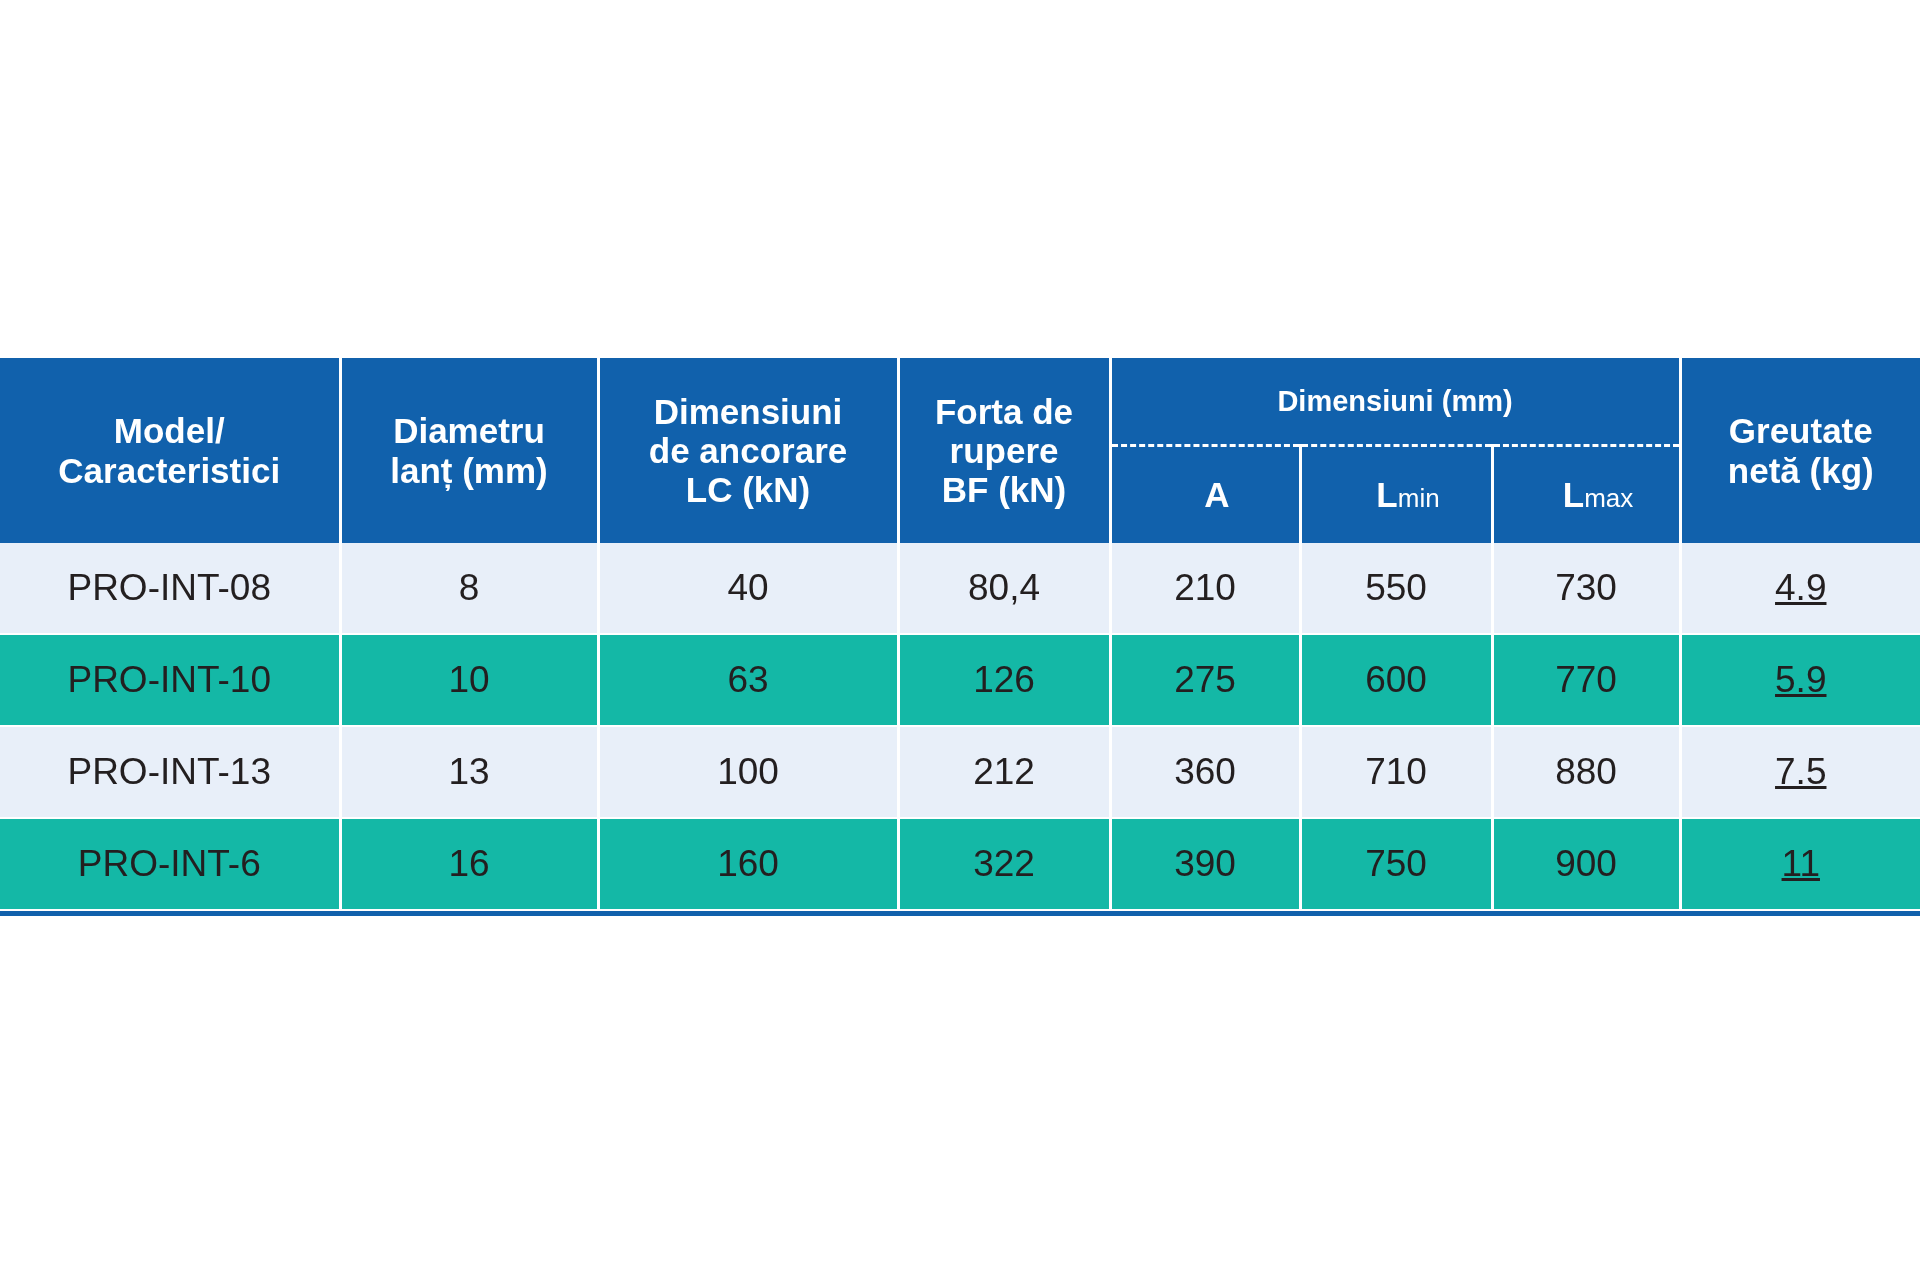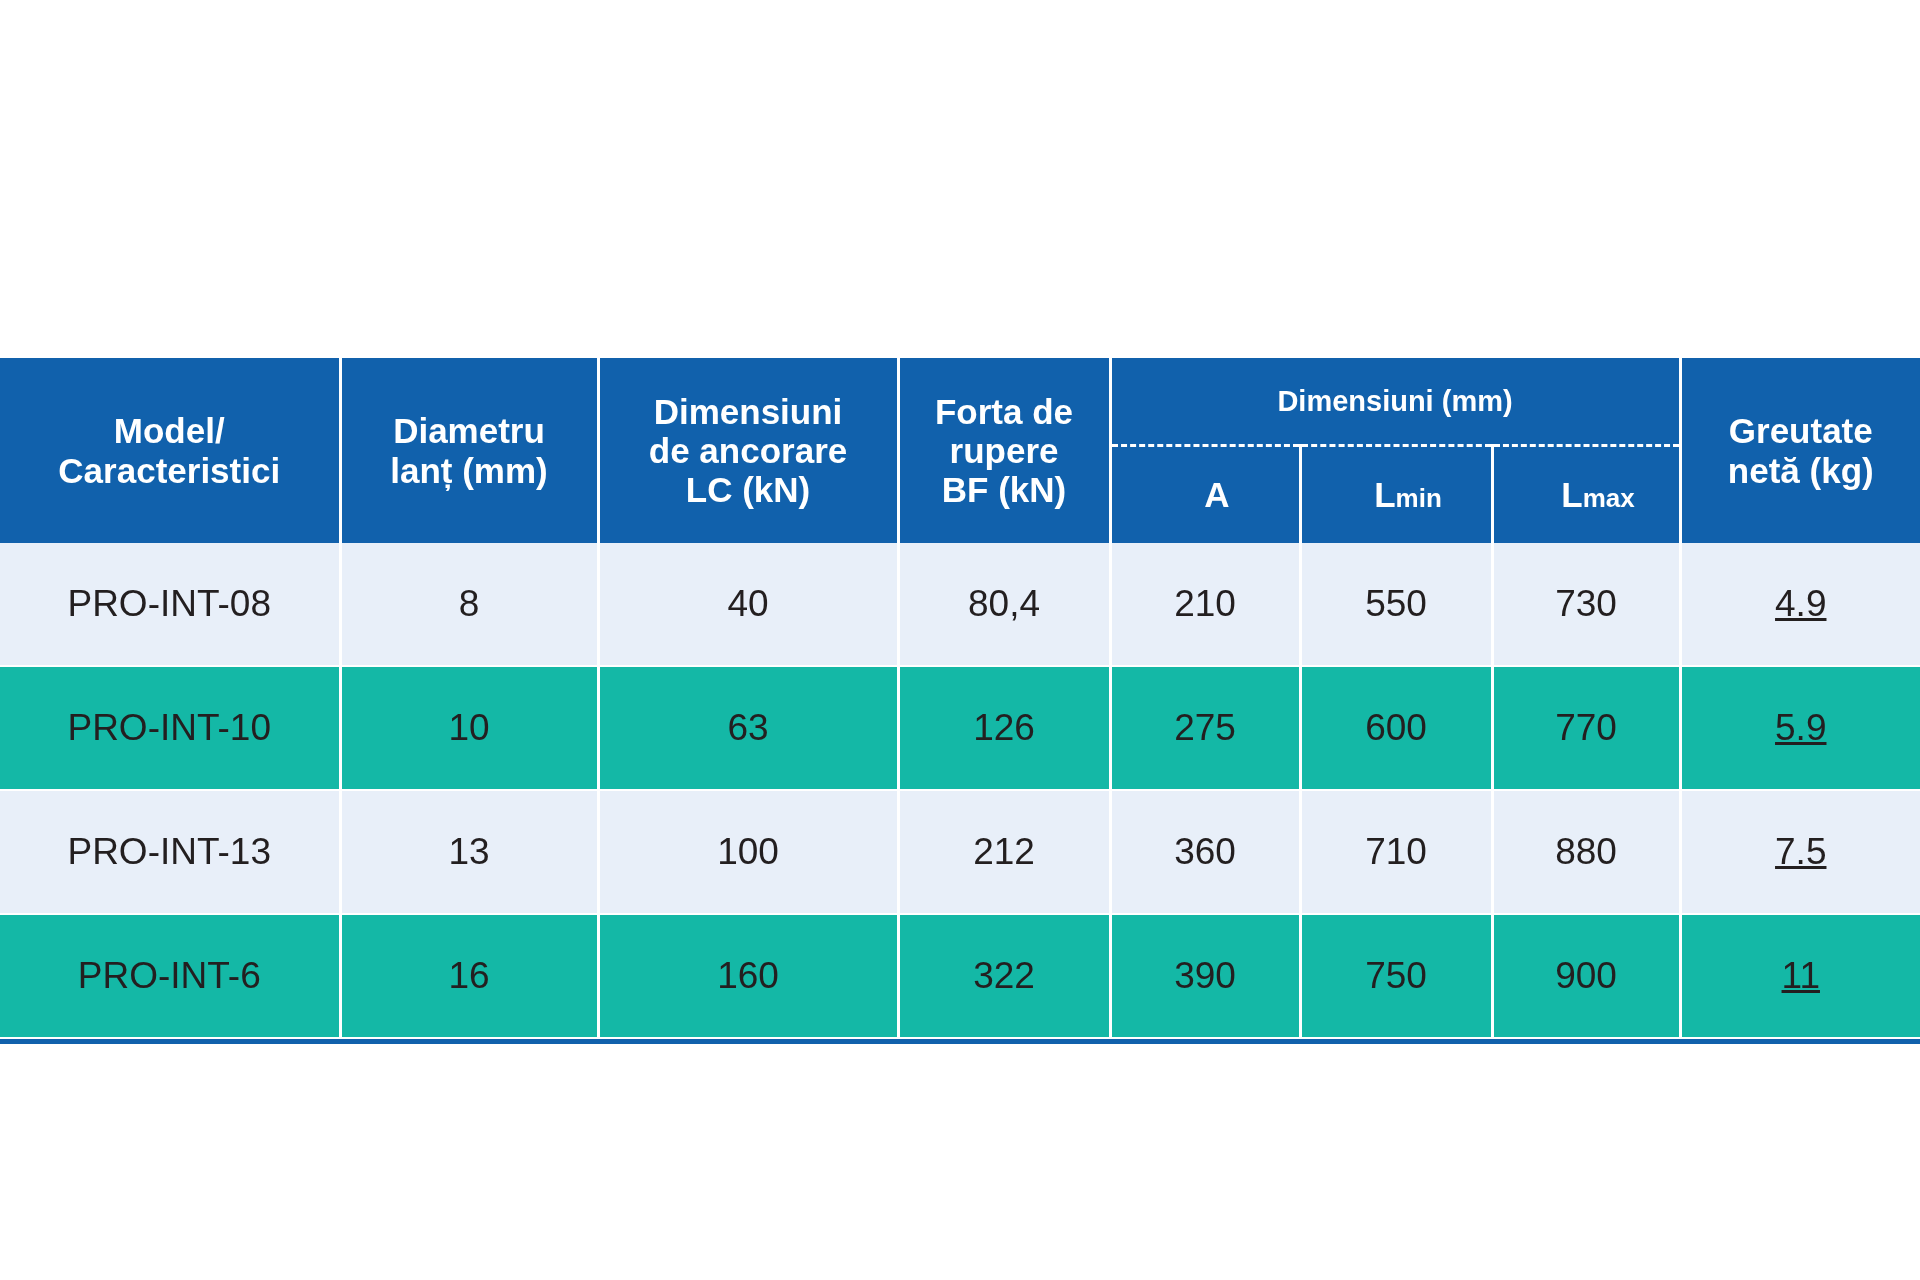--- a/index.html
+++ b/index.html
@@ -60,39 +60,39 @@
     border-bottom: 3px dashed #ffffff;
   }
   .h-sub {
     height: 96px;
     font-size: 35px;
     text-align: left;
     padding-left: 24px !important;
   }
   .h-sub .sub-small {
     font-size: 26px;
-    font-weight: bold;
+    font-weight: normal;
   }
 
   .h-main .cell-txt,
   .h-group .cell-txt {
     display: block;
     padding: 0 10px;
   }
 
   
   table.spec tbody td {
     height: 90px;
     font-size: 37px;
     text-align: center;
     vertical-align: middle;
     color: #231f20;
     border-right: 3px solid #ffffff;
     border-bottom: 2px solid #ffffff;
-    padding: 16px;
+    padding: 0;
   }
   table.spec tbody td.last-col {
     border-right: none;
     text-decoration: underline;
   }
   table.spec tbody tr.odd td {
     background: #e8eff9;
   }
   table.spec tbody tr.even td {
     background: #14b8a6;

